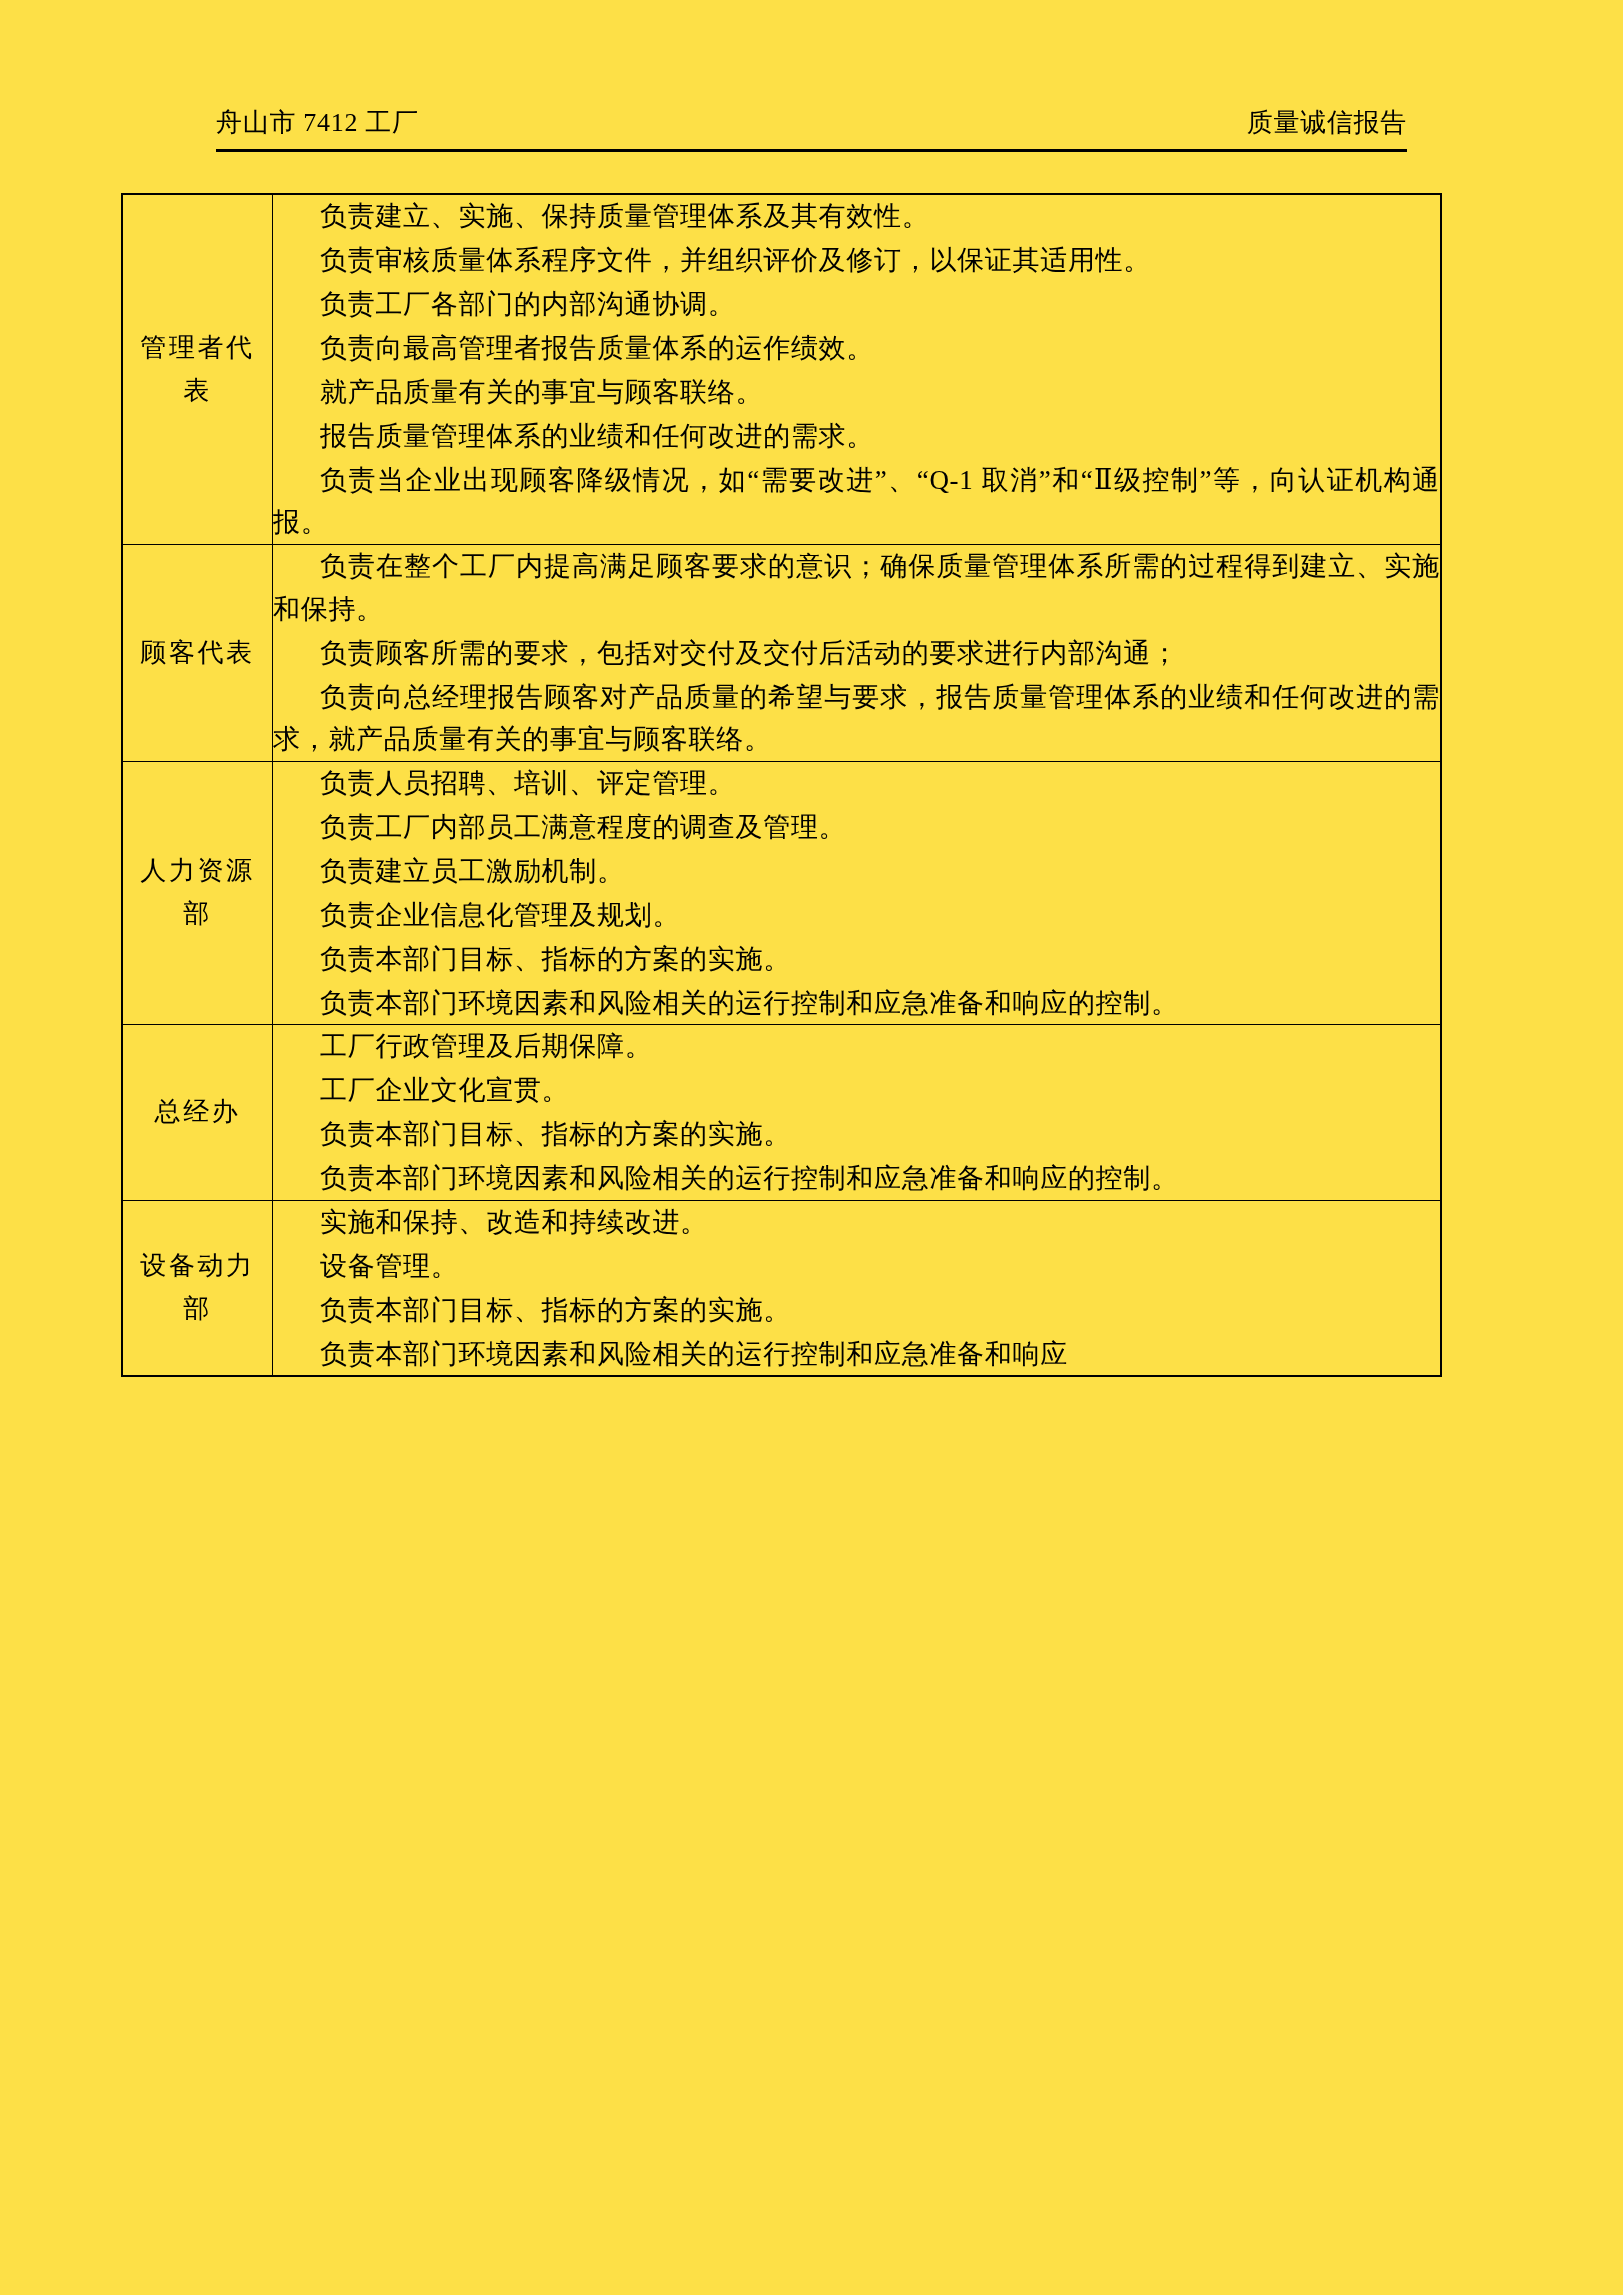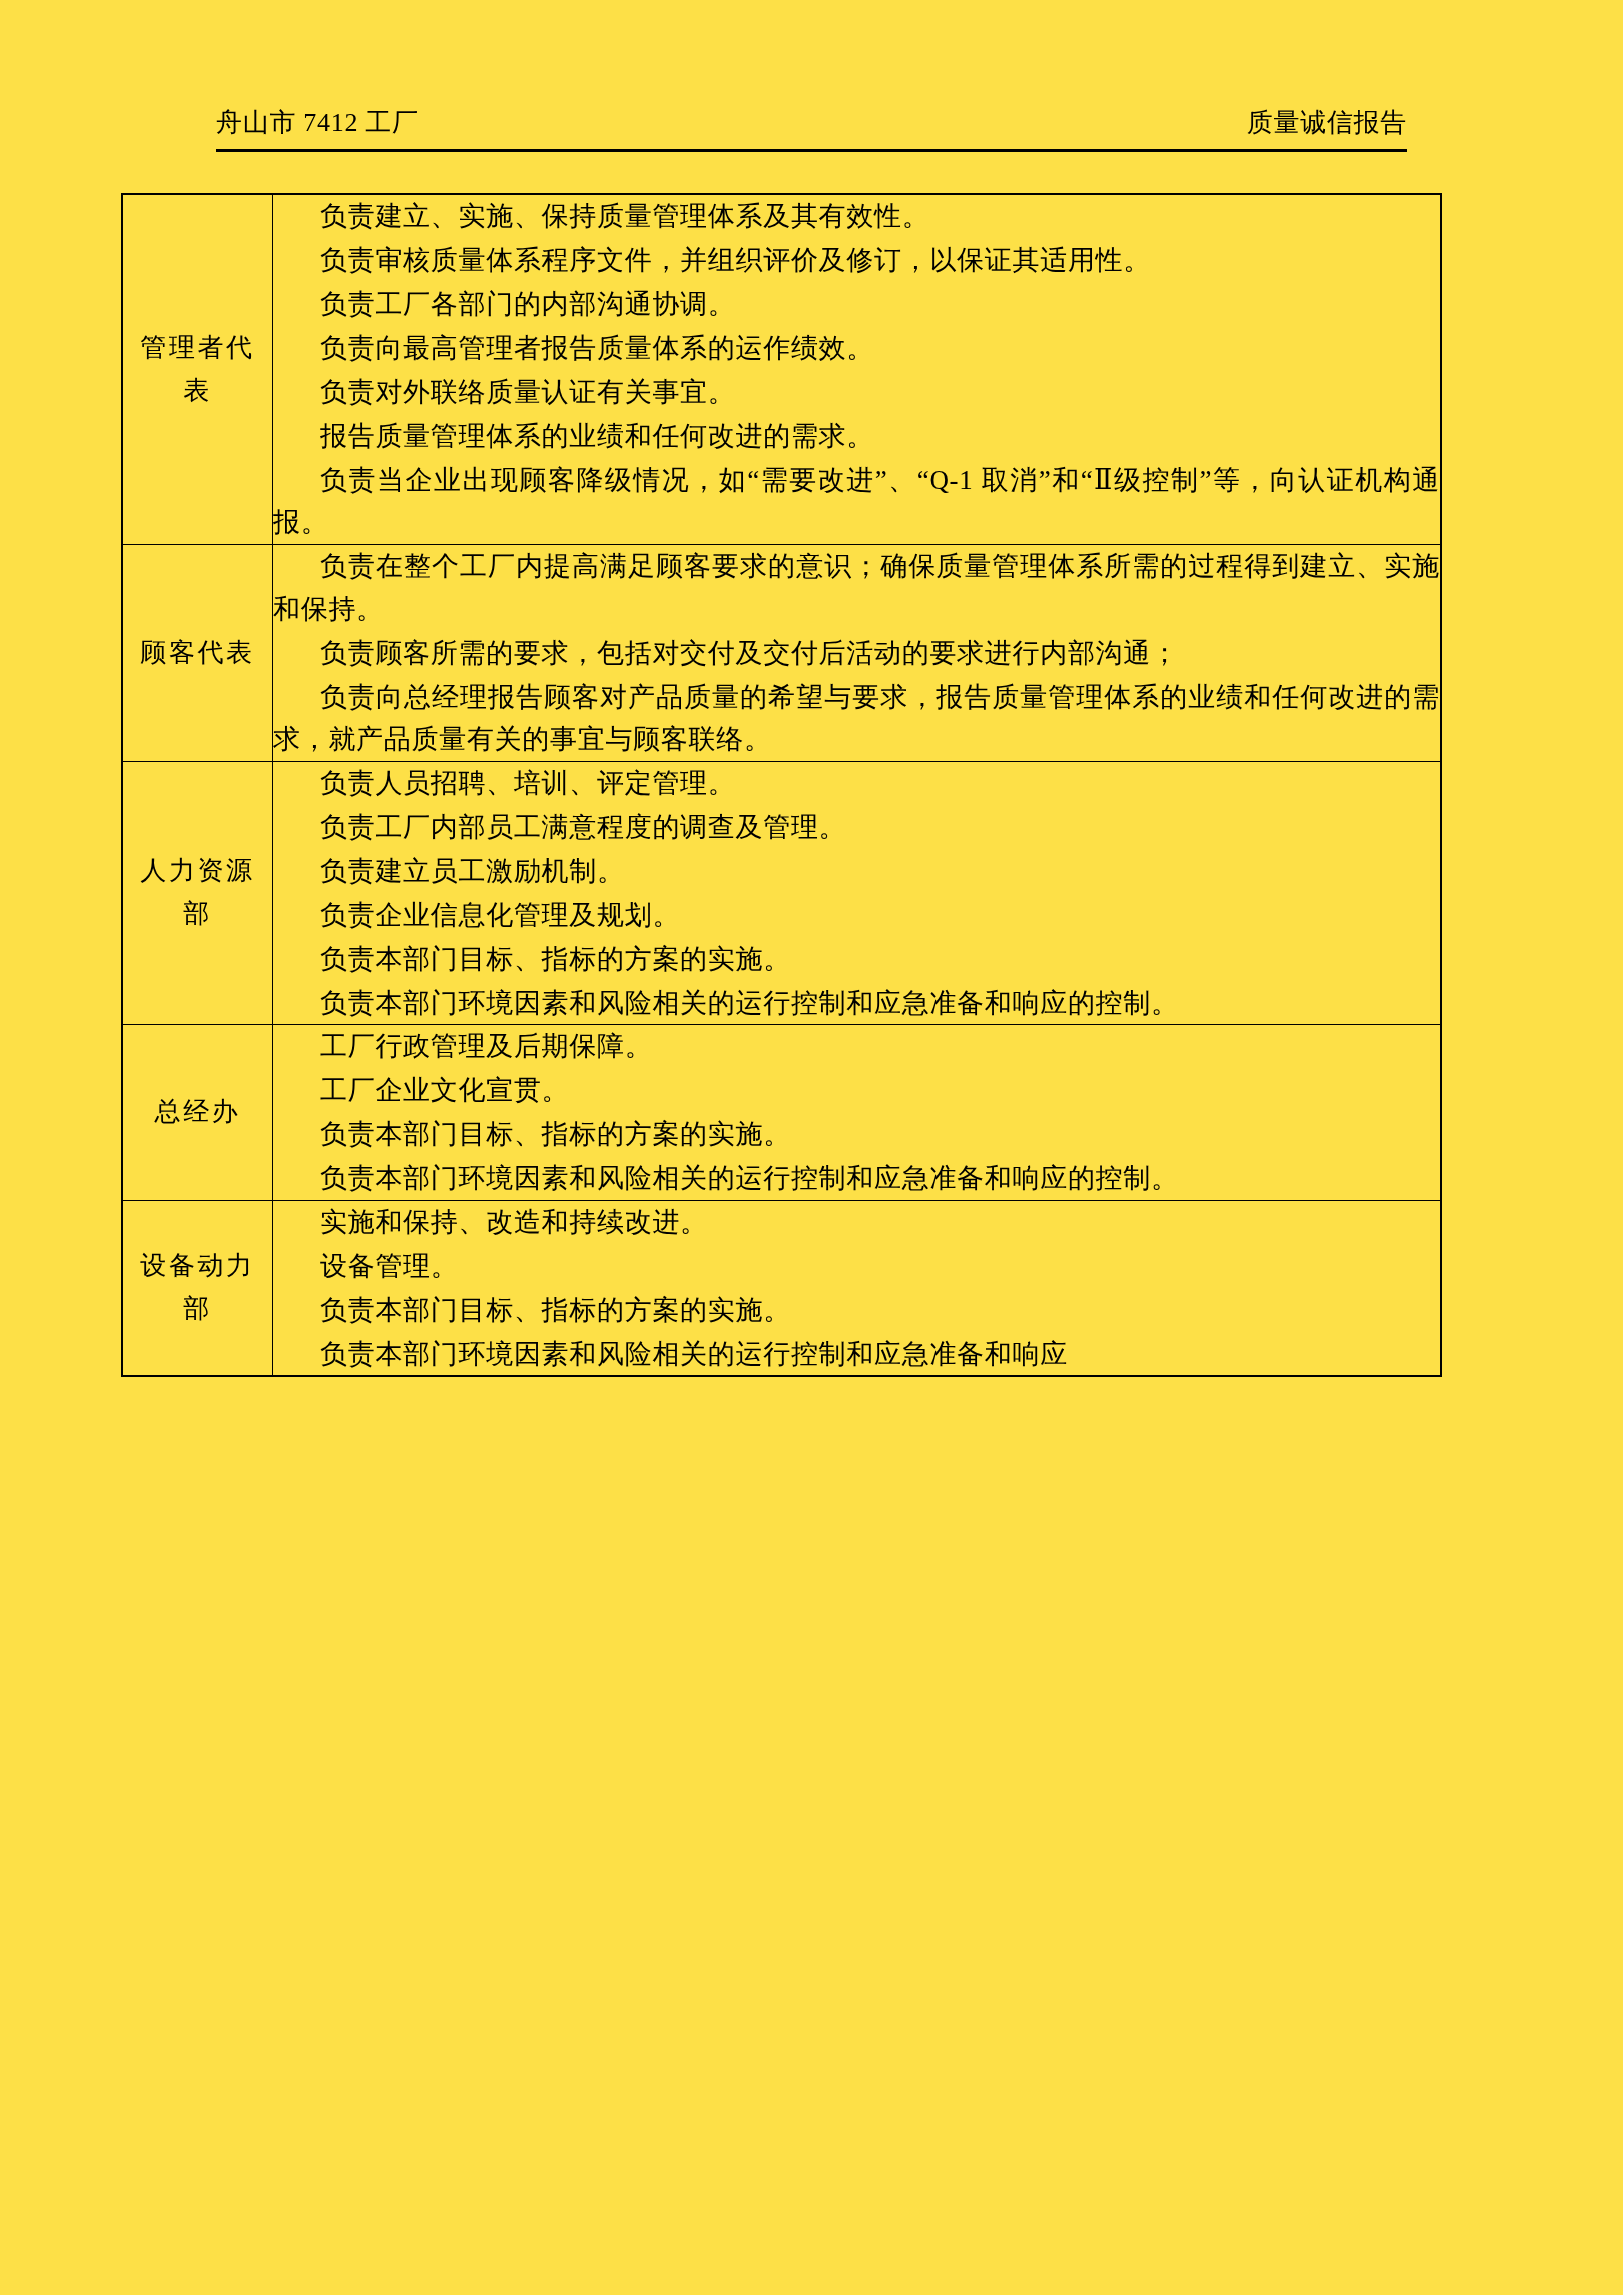--- a/index.html
+++ b/index.html
@@ -140,21 +140,21 @@
     <tr>
           <td class="col-dept">
             <div class="dept-label">管理者代表</div>
           </td>
           <td class="col-duty duty-cell">
             <ul class="duty-list">
               <li>负责建立、实施、保持质量管理体系及其有效性。</li>
               <li>负责审核质量体系程序文件，并组织评价及修订，以保证其适用性。</li>
               <li>负责工厂各部门的内部沟通协调。</li>
               <li>负责向最高管理者报告质量体系的运作绩效。</li>
-              <li>负责对外联络质量认证有关事宜。</li>
+              <li>就产品质量有关的事宜与顾客联络。</li>
               <li>报告质量管理体系的业绩和任何改进的需求。</li>
               <li>负责当企业出现顾客降级情况，如“需要改进”、“Q-1 取消”和“Ⅱ级控制”等，向认证机构通报。</li>
             </ul>
           </td>
         </tr>
         <tr>
           <td class="col-dept">
             <div class="dept-label">顾客代表</div>
           </td>
           <td class="col-duty duty-cell">

